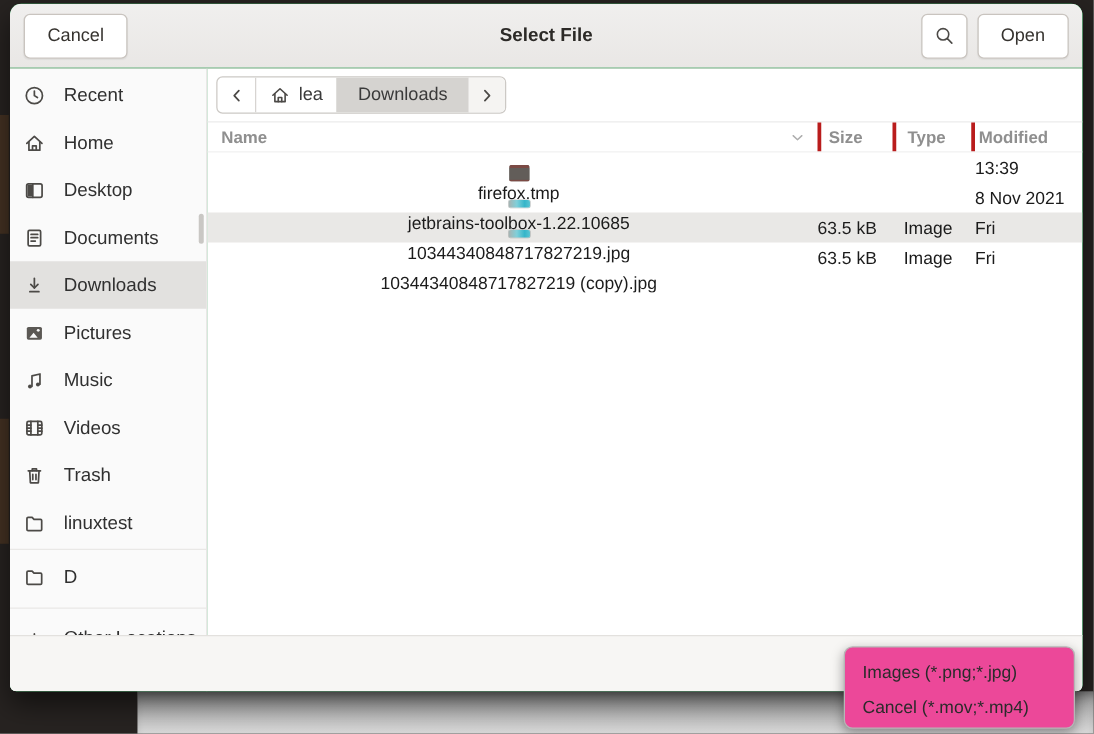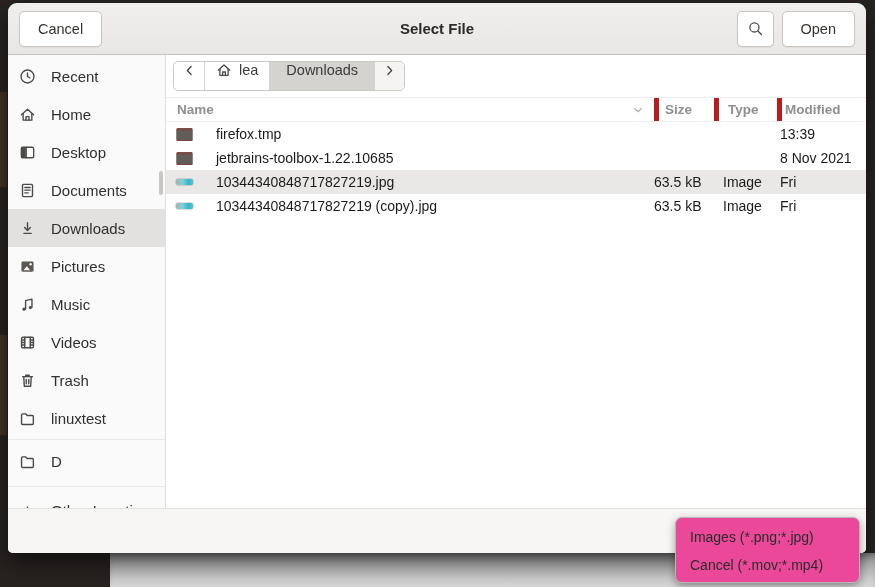--- a/index.html
+++ b/index.html
@@ -95,54 +95,54 @@
     flex:0 0 43px; height:43px;
     border-bottom:1px solid #ececec;
     display:flex; align-items:center;
     padding-left:7px;
   }
   .pathbar {
     display:flex; height:30px;
     border:1px solid #ccc9c5; border-radius:5px;
     overflow:hidden; background:#fff;
   }
-  .pb-seg { display:flex; justify-content:center; font-size:14.5px; color:#3a3a3a; }
+  .pb-seg { display:flex; align-items:center; justify-content:center; font-size:14.5px; color:#3a3a3a; }
   .pb-back { width:30px; color:#5c5c5c; }
   .pb-home { padding:0 11px; gap:7px; border-left:1px solid #d7d4d1; }
   .pb-home .icon { width:16px; height:16px; flex-basis:16px; }
   .pb-current { padding:0 17px; background:#d5d3d0; }
   .pb-fwd { width:29px; background:#f5f4f2; color:#b5b2af; }
 
   
   .list-header {
     flex:0 0 24px; height:24px;
     display:grid; grid-template-columns:488px 60px 63px 1fr;
     align-items:stretch;
     border-bottom:1px solid #f1f1f1;
     font-size:13.5px; font-weight:bold; color:#8f8f8f;
   }
   .lh-cell { display:flex; align-items:center; }
   .lh-name { padding-left:11px; justify-content:space-between; }
   .sort-chevron { width:14px; height:14px; margin-right:9px; color:#adadad; }
   .sort-chevron svg { display:block; width:100%; height:100%; }
-  .lh-size, .lh-type, .lh-modified { border-left:5px solid #b91c1c; }
+  .lh-size, .lh-type, .lh-modified { border-left:3px solid #b91c1c; }
   .lh-size { padding-left:6px; }
   .lh-type { padding-left:9px; }
   .lh-modified { padding-left:3px; }
 
   
   .file-list { flex:1; overflow:hidden; }
   .file-row {
     height:24px;
     display:grid; grid-template-columns:488px 60px 63px 1fr;
     align-items:center;
     font-size:14px; color:#1b1b1b;
   }
   .file-row.selected { background:#e9e8e6; }
-  .fr-name { display:flex; align-items:center; gap:23px; padding-left:10px; white-space:nowrap; overflow:hidden; }
+  .fr-name { display:flex; align-items:center; gap:23px; padding-left:10px; white-space:nowrap; overflow:hidden;flex-direction:column; }
   .fr-size { text-align:left; padding-right:4px; }
   .fr-type { padding-left:9px; }
   .fr-modified { padding-left:3px; }
   .file-icon { width:17px; height:15px; flex:0 0 17px; display:flex; align-items:center; }
   .file-icon svg { display:block; }
   .img-thumb {
     width:17px; height:6px; border-radius:1.5px;
     background:linear-gradient(90deg,#a8b3b1,#7fd0da 38%,#35b5c9 75%,#59c4d2);
     box-shadow:0 0 0 .5px rgba(120,130,130,.5);
   }

